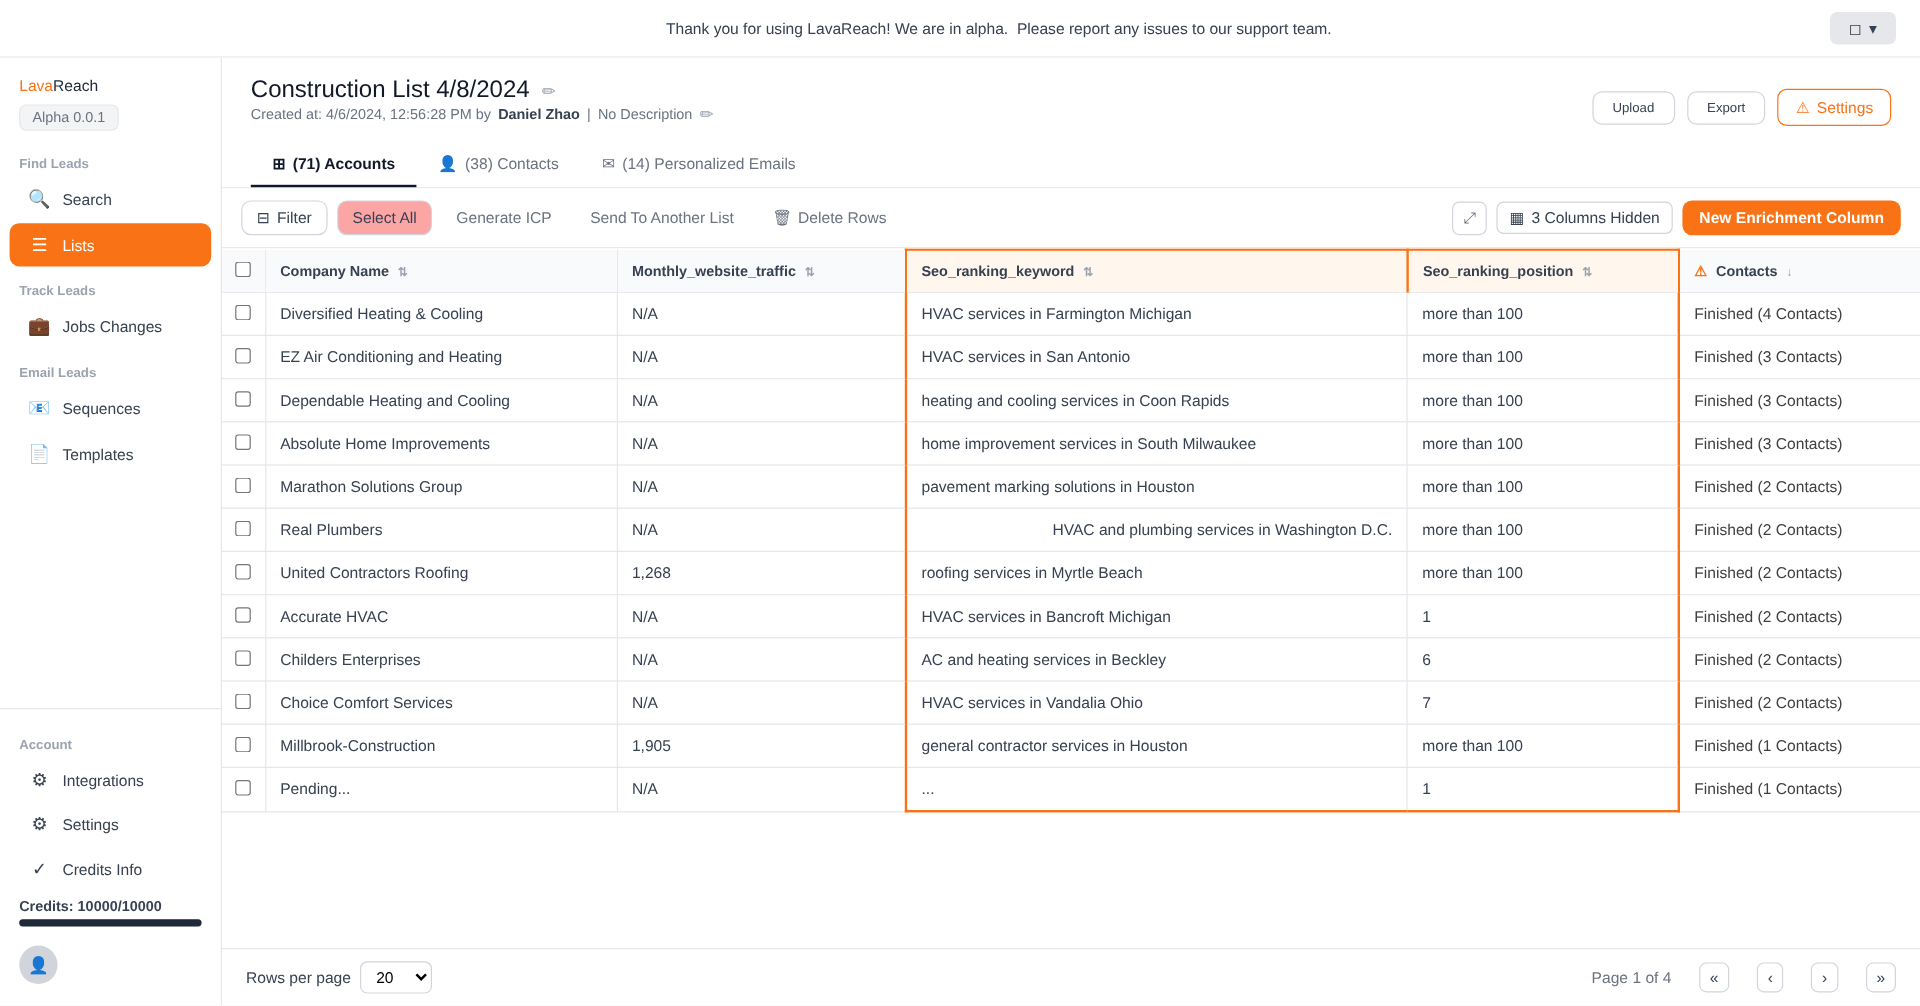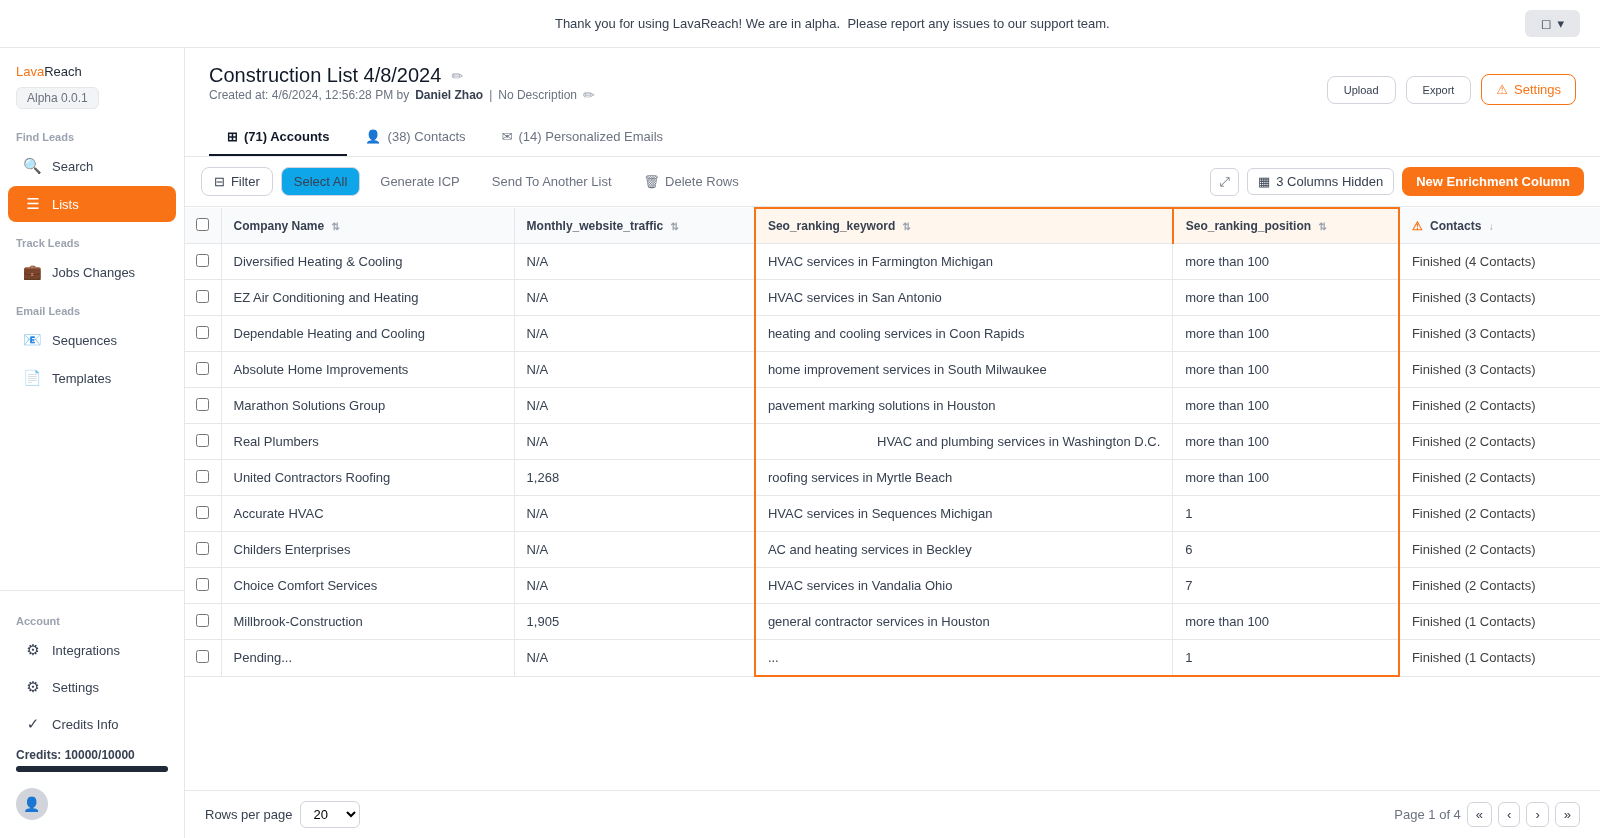--- a/index.html
+++ b/index.html
@@ -197,21 +197,21 @@
       padding: 6px 12px;
       cursor: pointer;
       font-size: 13px;
       color: #374151;
       display: flex;
       align-items: center;
       gap: 6px;
     }
     .btn-select-all {
       border: 1px solid #d1d5db;
-      background: #0ea5e9;
+      background: #fca5a5;
       border-radius: 8px;
       padding: 6px 12px;
       cursor: pointer;
       font-size: 13px;
       color: #374151;
     }
     .btn-action {
       border: none;
       background: none;
       padding: 6px 12px;
@@ -326,21 +326,21 @@
     .rows-select {
       border: 1px solid #d1d5db;
       border-radius: 6px;
       padding: 4px 8px;
       font-size: 13px;
       background: #fff;
     }
     .page-nav {
       display: flex;
       align-items: center;
-      gap: 6px;
+      gap: 23px;
     }
     .page-nav-btn {
       border: 1px solid #d1d5db;
       background: #fff;
       border-radius: 6px;
       padding: 4px 8px;
       cursor: pointer;
       font-size: 13px;
       color: #374151;
     }
@@ -566,21 +566,21 @@
               <td>United Contractors Roofing</td>
               <td>1,268</td>
               <td style="border-left: 2px solid rgb(249, 115, 22);">roofing services in Myrtle Beach</td>
               <td style="border-right: 2px solid rgb(249, 115, 22);">more than 100</td>
               <td class="contacts-col">Finished (2 Contacts)</td>
             </tr>
             <tr>
               <td class="checkbox-cell"><input type="checkbox" style=""></td>
               <td>Accurate HVAC</td>
               <td>N/A</td>
-              <td style="border-left: 2px solid rgb(249, 115, 22);">HVAC services in Sequences Michigan</td>
+              <td style="border-left: 2px solid rgb(249, 115, 22);">HVAC services in Bancroft Michigan</td>
               <td style="border-right: 2px solid rgb(249, 115, 22);">1</td>
               <td class="contacts-col">Finished (2 Contacts)</td>
             </tr>
             <tr>
               <td class="checkbox-cell"><input type="checkbox" style=""></td>
               <td>Childers Enterprises</td>
               <td>N/A</td>
               <td style="border-left: 2px solid rgb(249, 115, 22);">AC and heating services in Beckley</td>
               <td style="border-right: 2px solid rgb(249, 115, 22);">6</td>
               <td class="contacts-col">Finished (2 Contacts)</td>

